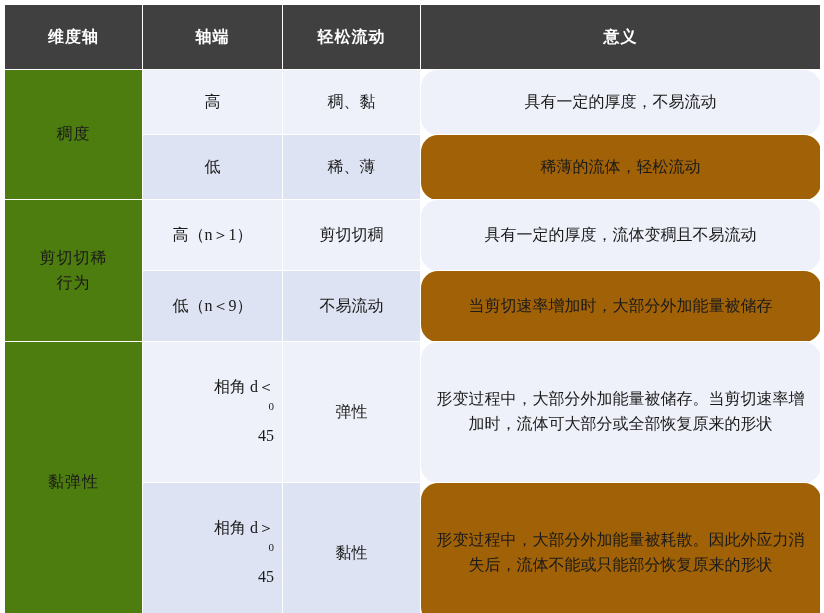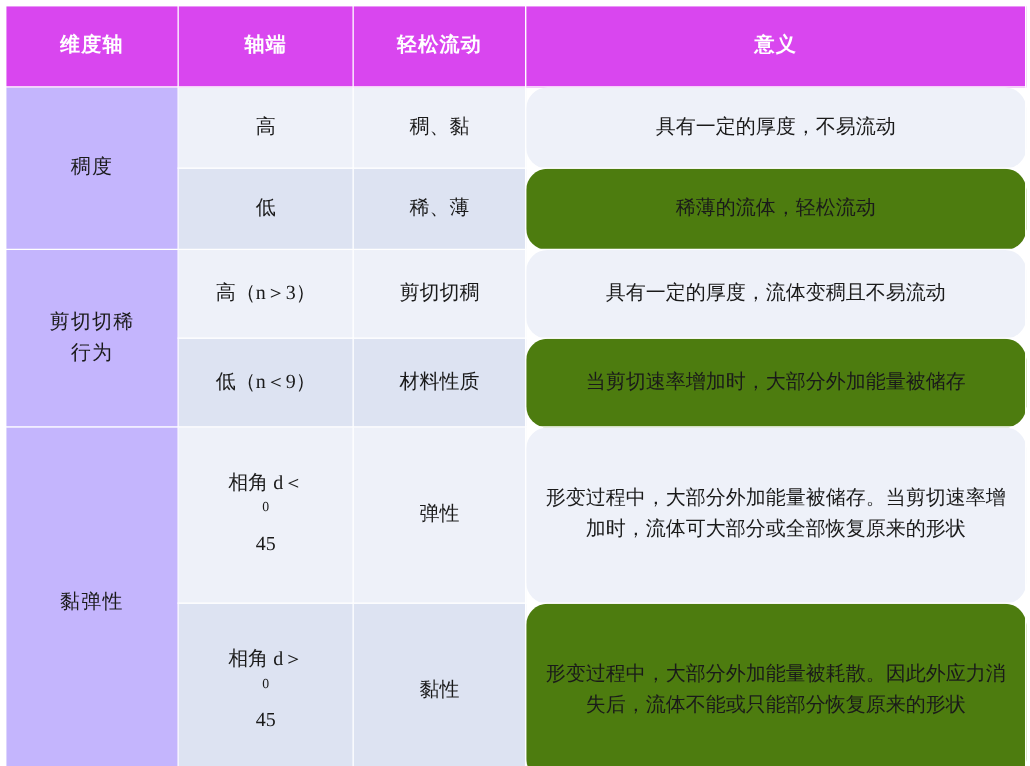--- a/index.html
+++ b/index.html
@@ -28,58 +28,58 @@
   }
   table.matrix th, table.matrix td {
     border: 1px solid #ffffff;
     text-align: center;
     vertical-align: middle;
     font-size: 16px;
     line-height: 1.55;
     padding: 6px 8px;
   }
   thead th {
-    background: #d946ef;
+    background: #404040;
     color: #ffffff;
     font-weight: bold;
     height: 52px;
     font-size: 17px;
     letter-spacing: 1px;
   }
   
   col.c-axis   { width: 138px; }
   col.c-end    { width: 140px; }
   col.c-prop   { width: 138px; }
   col.c-mean   { width: 400px; }
 
   
   td.axis {
-    background: #c4b5fd;
+    background: #4d7c0f;
     font-weight: normal;
     letter-spacing: 1px;
   }
   td.lightA { background: #eef1f9; }
   td.lightB { background: #dde3f2; }
   td.meanA  { background: #eef1f9; }
-  td.meanB  { background: #4d7c0f; }
+  td.meanB  { background: #a16207; }
 
   td.mean {
     text-align: center;
     padding: 10px 14px;
     line-height: 1.85;
     border-radius: 17px;
   }
   .sup {
     font-size: 11px;
     vertical-align: super;
     display: inline-block;
     line-height: 1;
   }
   .two-line { display: block; }
-  .deg-wrap { display: block; text-align: center; }
+  .deg-wrap { display: block; text-align: right; }
   .deg-wrap .d1 { display: block; }
   .deg-wrap .d2 { display: block; }
   .nowrap { white-space: nowrap; }
 </style>
 </head>
 <body>
 
 <div class="table-wrap">
   <table class="matrix">
     <colgroup>
@@ -108,27 +108,27 @@
         <td class="lightB" style="height:52px">低</td>
         <td class="lightB">稀、薄</td>
         <td class="mean meanB">稀薄的流体，轻松流动</td>
       </tr>
 
       <tr>
         <td class="axis" rowspan="2">
           <span class="two-line">剪切切稀</span>
           <span class="two-line">行为</span>
         </td>
-        <td class="lightA nowrap" style="height:58px">高（n＞3）</td>
+        <td class="lightA nowrap" style="height:58px">高（n＞1）</td>
         <td class="lightA">剪切切稠</td>
         <td class="mean meanA">具有一定的厚度，流体变稠且不易流动</td>
       </tr>
       <tr>
         <td class="lightB nowrap" style="height:58px">低（n＜9）</td>
-        <td class="lightB">材料性质</td>
+        <td class="lightB">不易流动</td>
         <td class="mean meanB">当剪切速率增加时，大部分外加能量被储存</td>
       </tr>
 
       <tr>
         <td class="axis" rowspan="2">黏弹性</td>
         <td class="lightA" style="height:128px">
           <span class="deg-wrap">
             <span class="d1">相角 d＜</span>
             <span class="d2"><span class="sup">0</span><br><span>45</span></span>
           </span>

